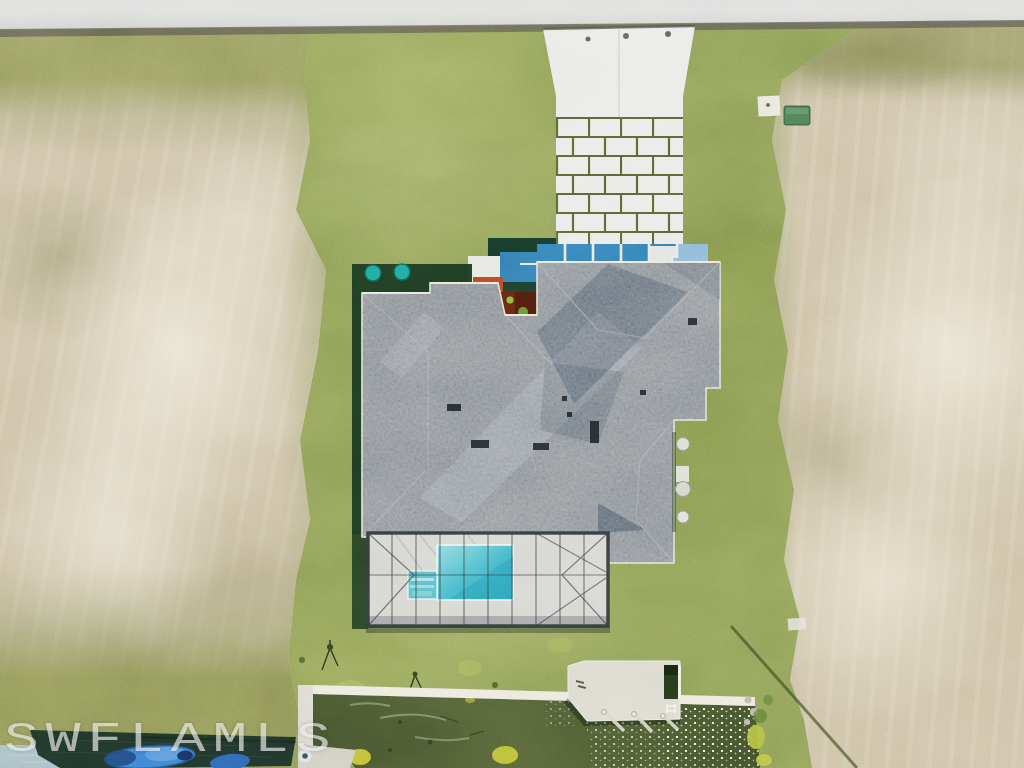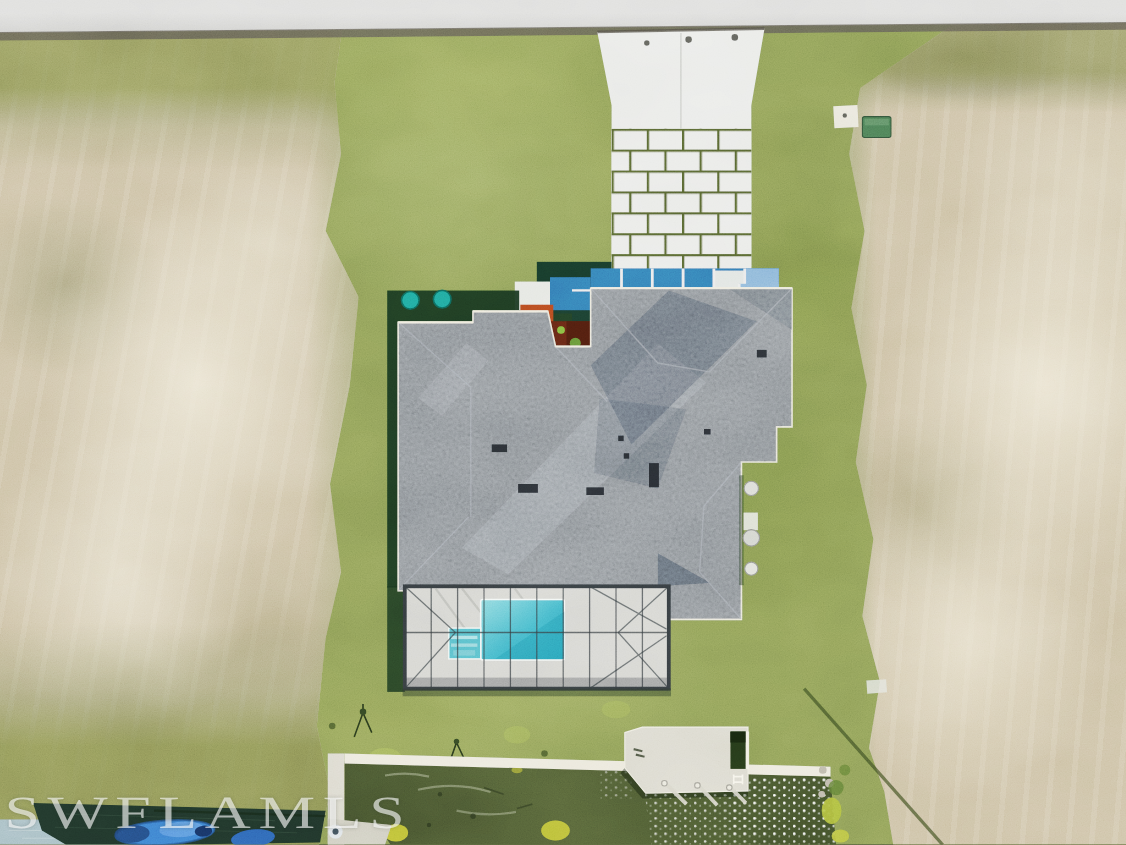--- a/index.html
+++ b/index.html
@@ -1,17 +1,17 @@
 <!DOCTYPE html>
 <html style="--road: #c9c9c6; --road-light: #dcdcda; --curb: #5b574e; --lawn: #82944f; --lawn-light: #aab85f; --dirt: #c8bb9c; --dirt-light: #ece6d4; --roof: #687078; --roof-light: #9aa2aa; --roof-dark: #454d57; --fascia: #ece9dc; --driveway: #e8e9e6; --joint: #4f5c2d; --panel-blue: #2f72ad; --panel-light: #84b2d6; --glass-dark: #153426; --hedge: #16301c; --teal-shrub: #1d9c90; --mulch: #5e2413; --mulch-bright: #b0441d; --plant: #4e7a2e; --deck: #d2d2cd; --cage: #31373a; --pool-light: #7fd4da; --pool-deep: #2b9fb8; --spa: #53b9c6; --seawall: #eae7da; --concrete: #d9d6ca; --canal: #49542f; --canal-dark: #3a4727; --algae: #c6c835; --dock: #d9d7cb; --dock-well: #233618; --dock-dark: #1d3026; --corner-water: #9cb6bd; --boat: #3a78cc; --boat-dark: #1f3f6e; --fender: #dde2e6; --utility: #45714d; --equipment: #d8d9d3; --shadow: #3c4824; --watermark: rgba(255,255,255,0.62);"><head>
 <meta charset="utf-8">
 <style>
   html,body{margin:0;padding:0;background:#222;}
   .stage{position:relative;width:1024px;height:768px;overflow:hidden;
-         font-family:Liberation Serif, serif;}
+         font-family:Liberation Mono, monospace;}
   .stage *{box-sizing:border-box;}
   .layer{position:absolute;pointer-events:none;}
 
   
   .lawn{left:0;top:20px;width:1024px;height:748px;
     background:
       radial-gradient(300px 120px at 430px 50px, rgba(166,178,98,.55), transparent 70%),
       radial-gradient(240px 170px at 420px 150px, rgba(185,195,120,.45), transparent 70%),
       radial-gradient(260px 200px at 640px 420px, rgba(110,132,62,.5), transparent 72%),
       radial-gradient(220px 150px at 500px 600px, rgba(175,185,105,.4), transparent 70%),

